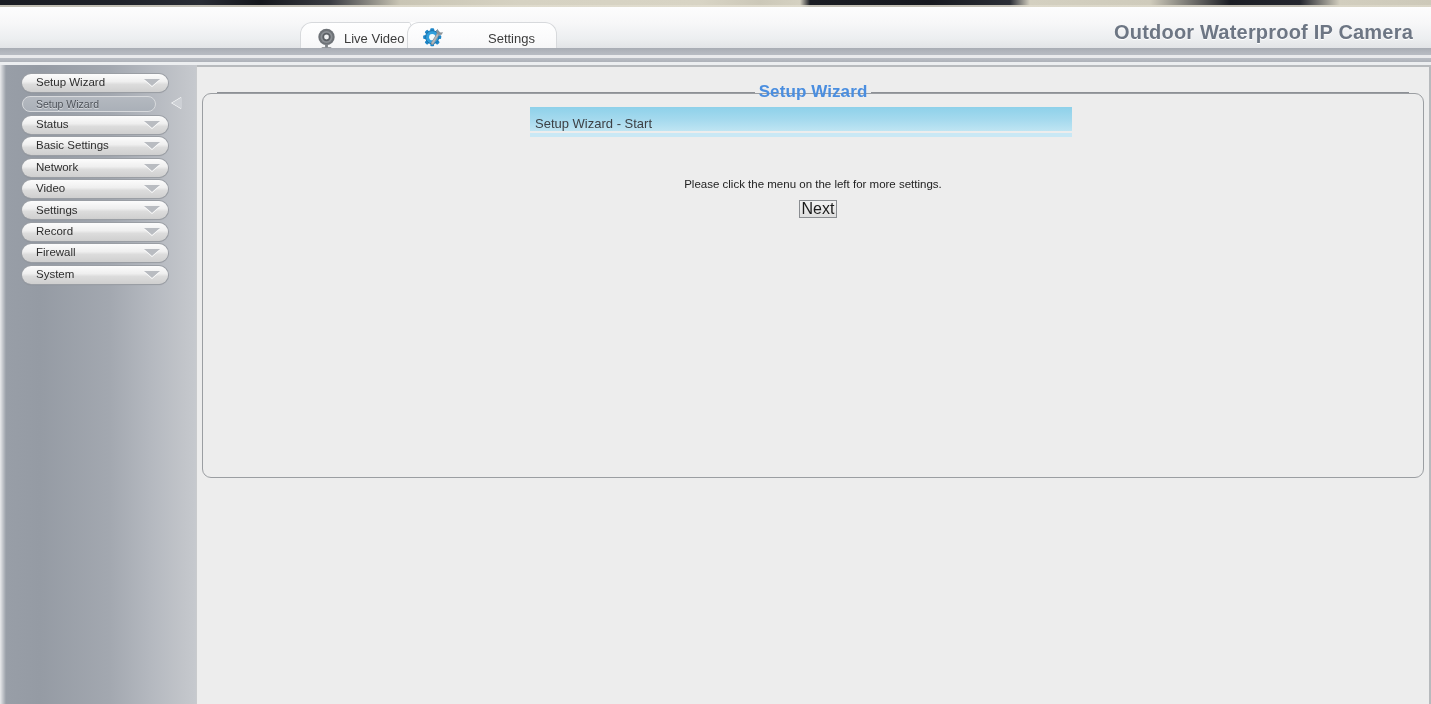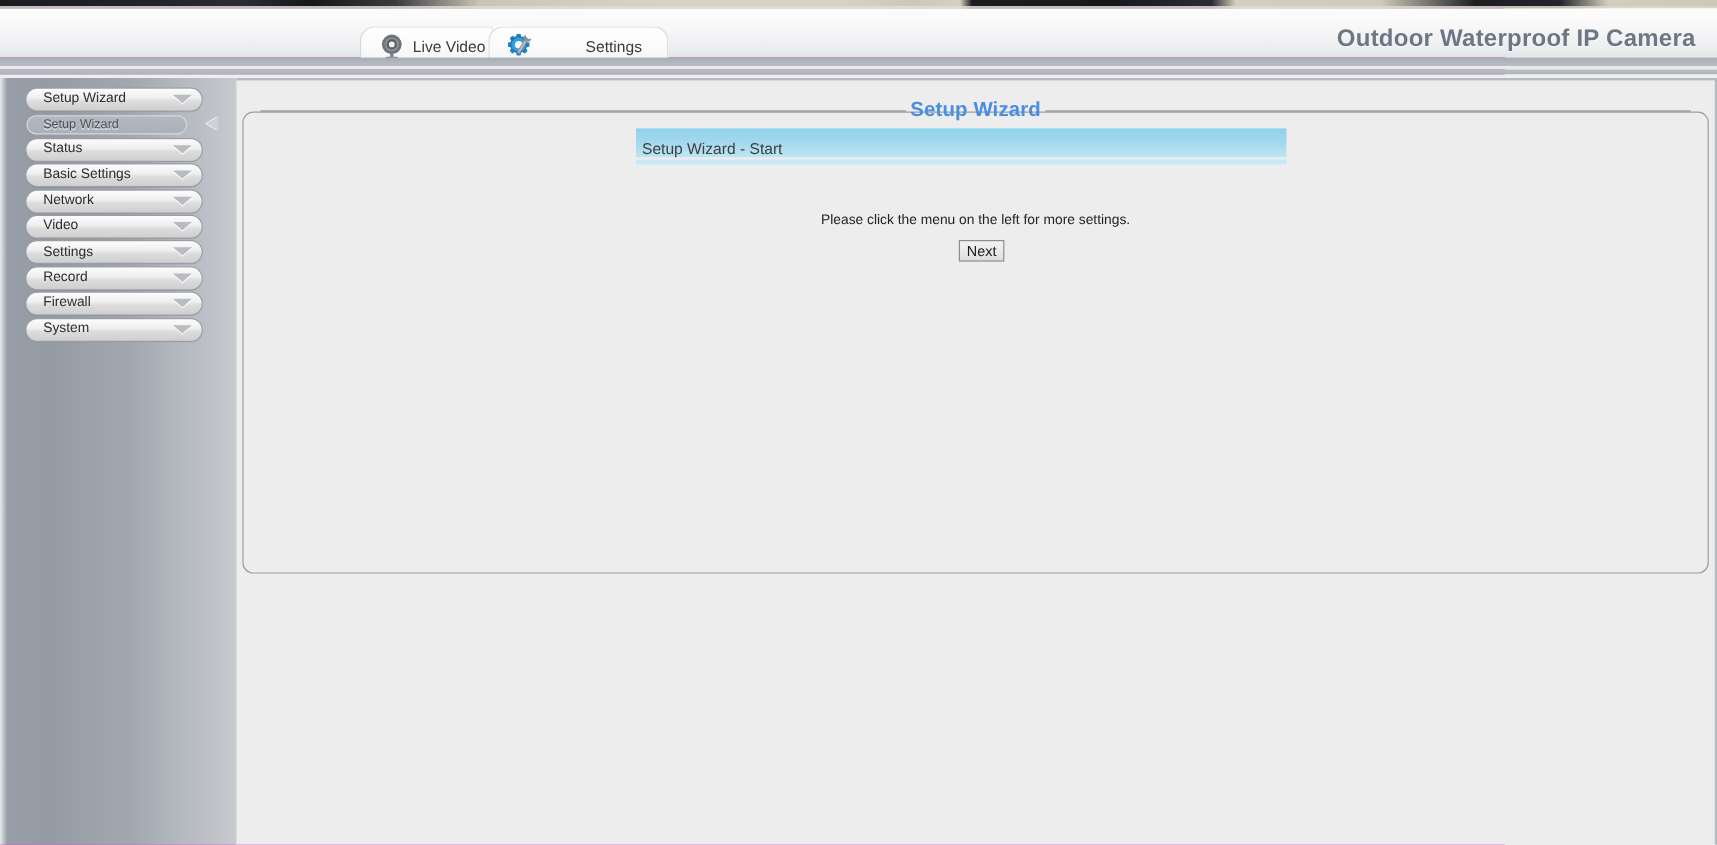--- a/index.html
+++ b/index.html
@@ -9,21 +9,21 @@
     width: 1431px; height: 704px;
     overflow: hidden;
     font-family: "Liberation Sans", sans-serif;
     background: #ededed;
   }
 
   #root {
     position: relative;
     width: 1254px;
     height: 704px;
-    background: #a21caf;
+    background: #0c4a6e;
   }
 
   
   .top-residue {
     position: absolute; left: 0; top: 0;
     width: 1431px; height: 7px;
     background:
       linear-gradient(90deg,
         #1a1c22 0px, #20232a 120px, #2a2d35 200px, #15171c 260px,
         #3a3c42 330px, #c9c5b4 400px, #d6d2c2 520px, #d8d4c4 700px,
@@ -227,21 +227,21 @@
     white-space: nowrap;
   }
   .body-text.l1 { top: 62px; }
   .body-text.l2 { top: 84px; }
 
   .next-btn {
     position: absolute; left: 596px; top: 106px;
     width: 38px; height: 18px;
     background: linear-gradient(180deg,#f2f2f2 0%, #e9e9e9 55%, #dedede 100%);
     border: 1px solid #8a8d91;
-    font-size: 12px; color: #1b1b1b;
+    font-size: 16px; color: #1b1b1b;
     display: flex; align-items: center; justify-content: center;
     cursor: pointer;
     font-family: "Liberation Sans", sans-serif;
     padding: 0;
   }
 </style>
 </head>
 <body>
 
 <div id="root">

